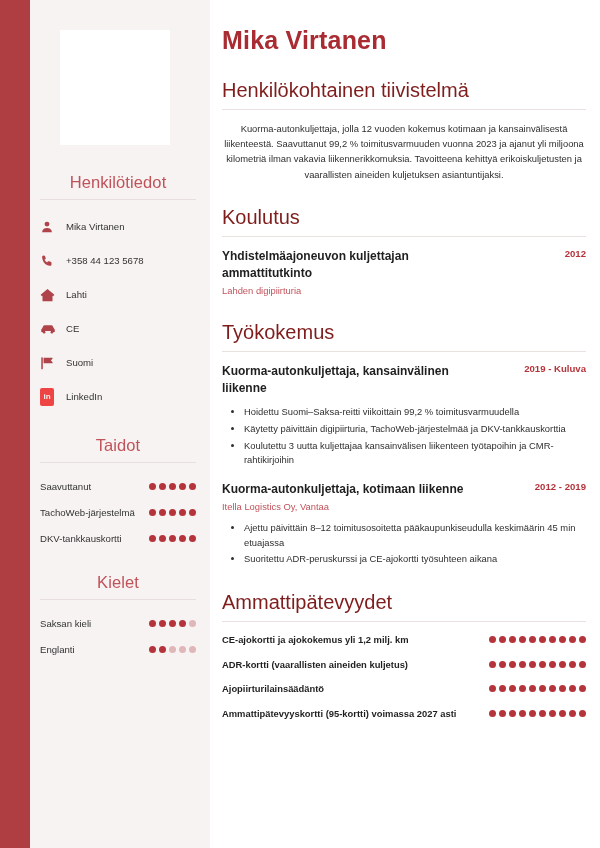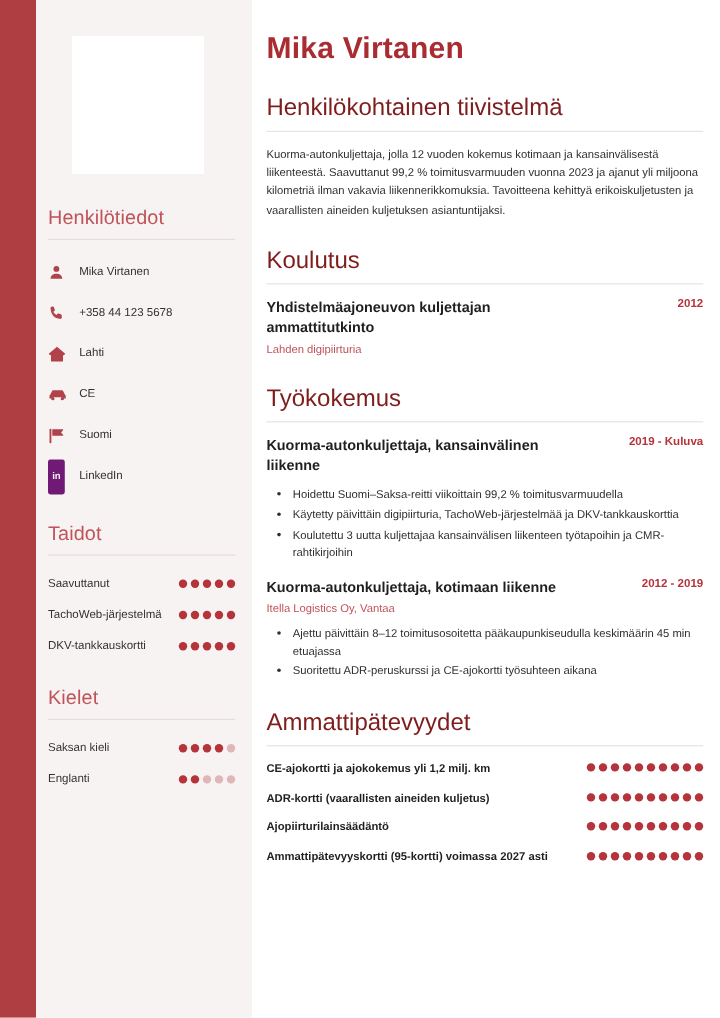--- a/index.html
+++ b/index.html
@@ -42,20 +42,21 @@
     background: #ffffff;
     margin: 30px 0 0 30px;
   }
   .side-block { padding: 0 14px 0 10px; }
   h2.side-head {
     font-size: 16.5px;
     font-weight: 400;
     color: #c0535a;
     margin: 28px 0 0 0;
     letter-spacing: 0.1px;
+    text-align: center;
   }
   h2.side-head.tight { margin-top: 22px; }
   .side-rule {
     height: 1px;
     background: #e7dedd;
     margin: 7px 0 10px 0;
   }
   .contact-list { margin: 0; padding: 0; list-style: none; }
   .contact-row {
     display: flex;
@@ -122,20 +123,21 @@
   .main-rule {
     height: 1px;
     background: #e9e2e1;
     margin: 7px 0 11px 0;
   }
   .summary {
     font-size: 9.4px;
     line-height: 1.62;
     color: #2f2f2f;
     margin: 0;
+    text-align: center;
   }
   
   .entry { margin-top: 2px; }
   .entry + .entry { margin-top: 13px; }
   .entry-top {
     display: flex;
     justify-content: space-between;
     align-items: flex-start;
     gap: 10px;
   }
@@ -186,22 +188,22 @@
     max-width: 235px;
   }
   .comp-dots {
     display: flex;
     gap: 3px;
     flex: 0 0 auto;
     padding-top: 3px;
   }
   .comp-dots .dot { width: 7px; height: 7px; }
   .li-badge {
-    width: 14px; height: 29px;
-    background: #701a75;
+    width: 14px; height: 18px;
+    background: #ef4444;
     border-radius: 2px;
     color: #f7f3f2;
     font-size: 8px;
     font-weight: 700;
     display: flex;
     align-items: center;
     justify-content: center;
     font-family: "Liberation Sans", sans-serif;
     line-height: 1;
   }

